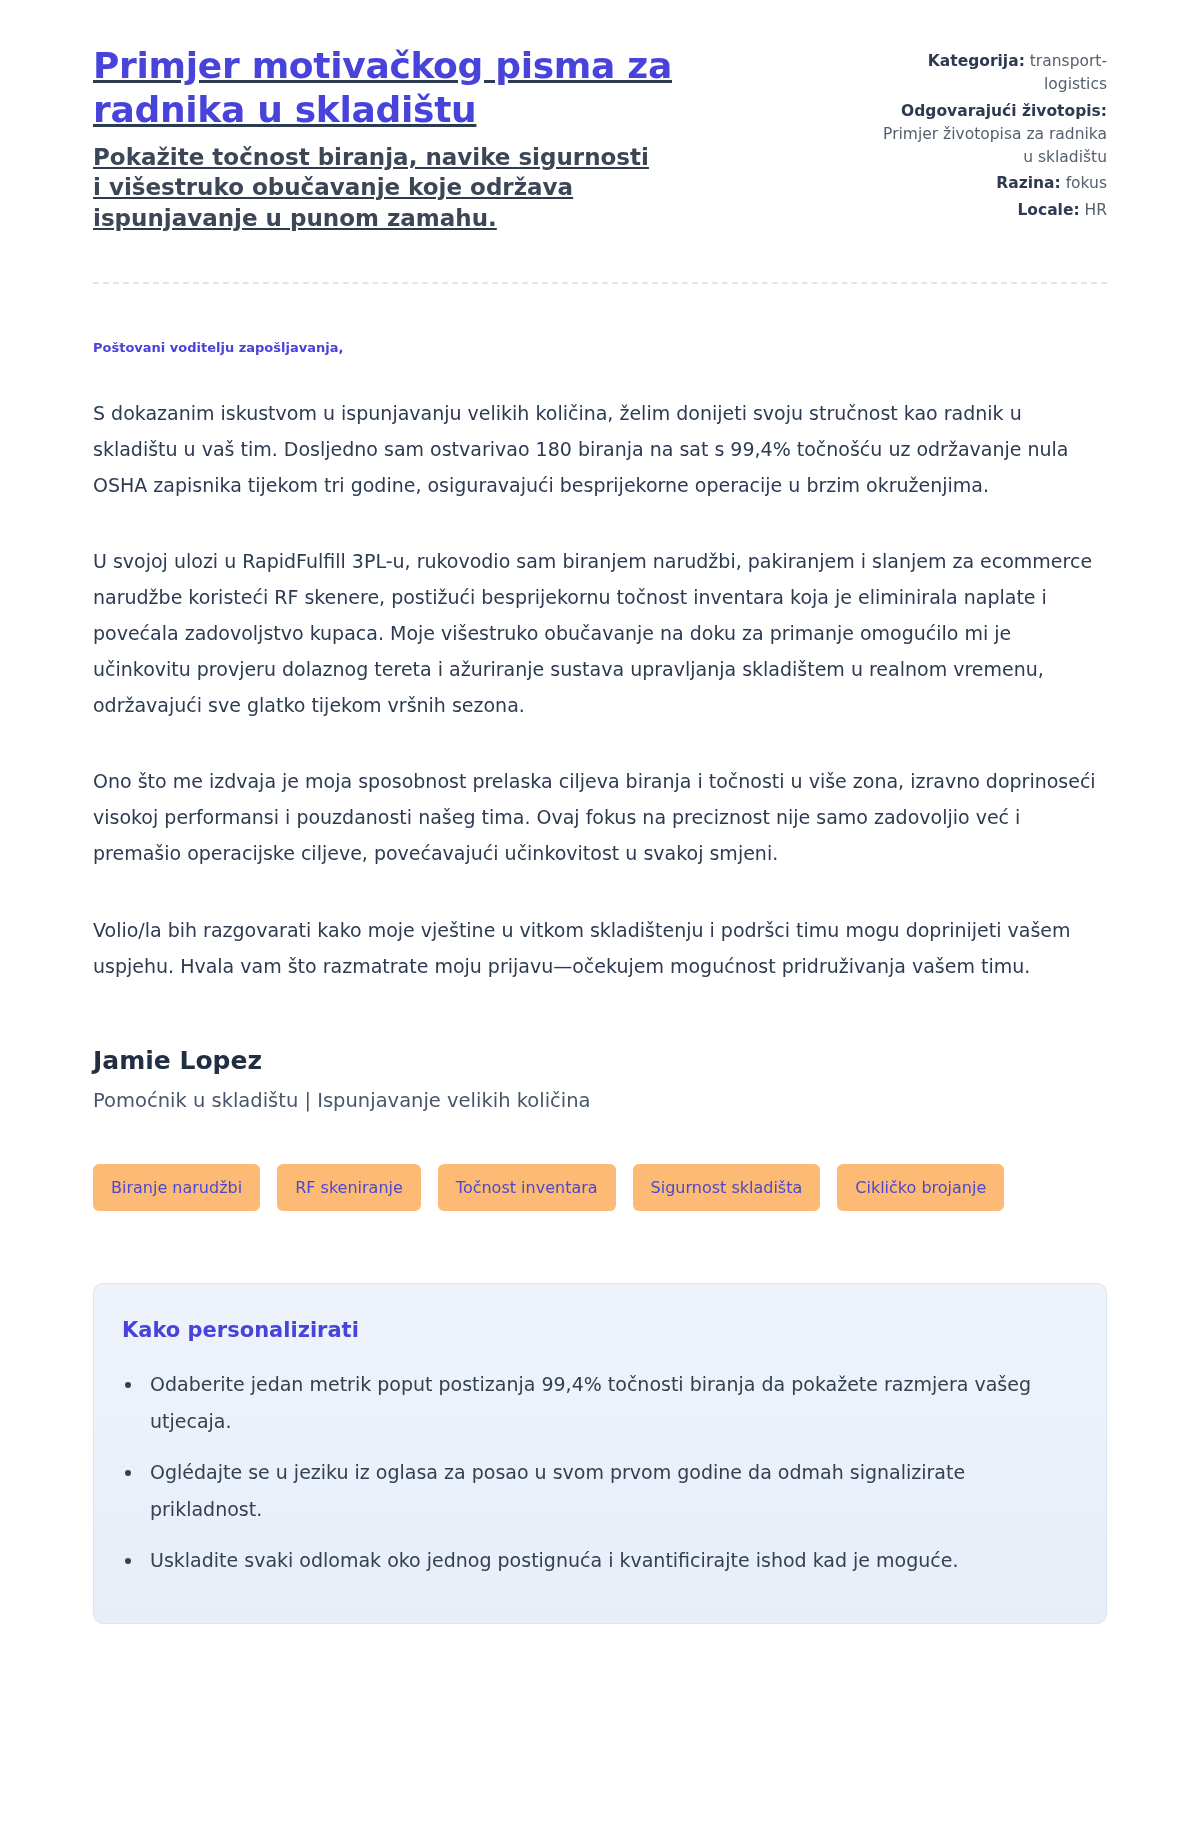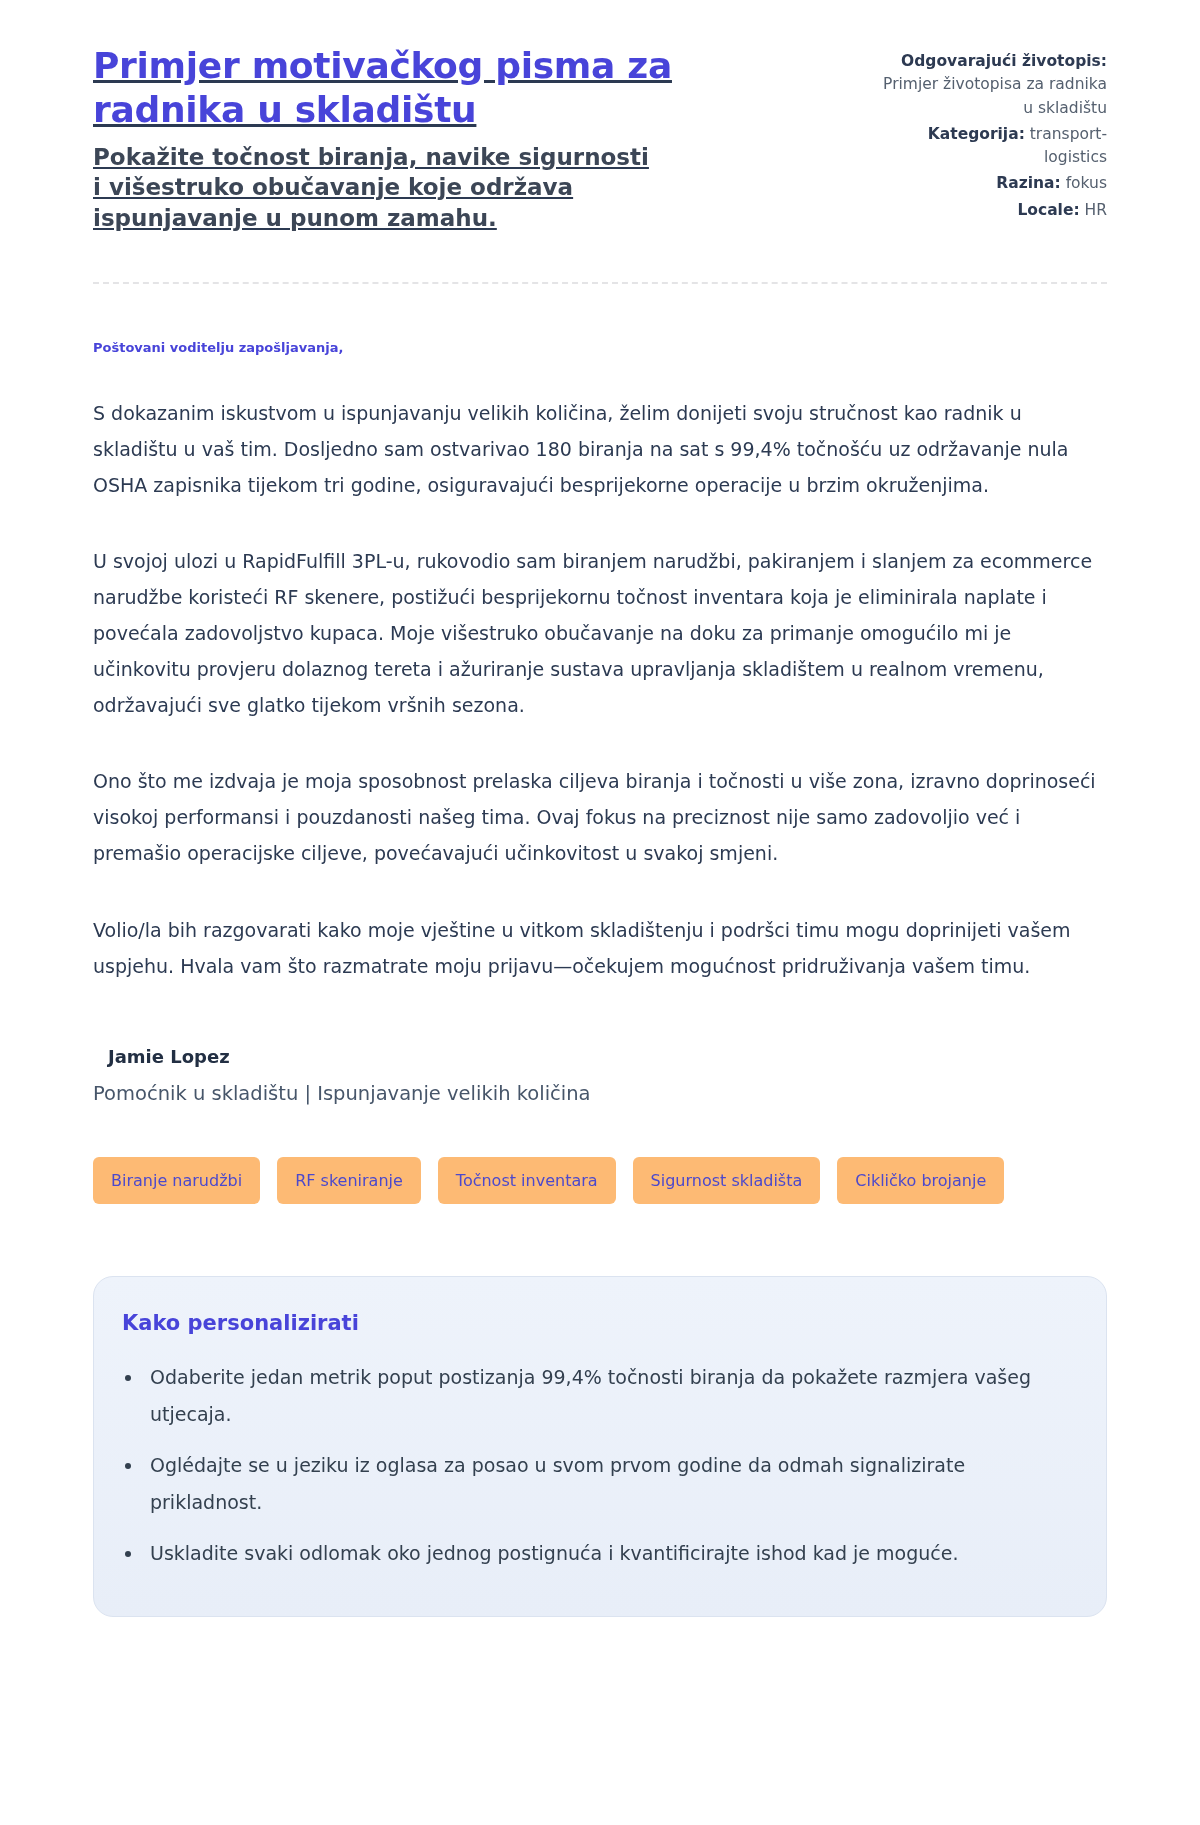--- a/index.html
+++ b/index.html
@@ -69,22 +69,22 @@
     color: #4844d9;
   }
   .para {
     margin: 0 0 40px 0;
     font-size: 19px;
     line-height: 1.9;
     color: #2c3a52;
   }
   .signature { margin-top: 62px; }
   .sig-name {
-    margin: 15px;
-    font-size: 18px;
+    margin: 0;
+    font-size: 25px;
     font-weight: 700;
     color: #222f43;
   }
   .sig-role {
     margin: 14px 0 0 0;
     font-size: 19.5px;
     color: #47566a;
   }
 
   
@@ -103,21 +103,21 @@
     padding: 14px 18px;
     border-radius: 6px;
     white-space: nowrap;
   }
 
   
   .tips {
     margin-top: 72px;
     background: linear-gradient(180deg, #eef3fb 0%, #e8eef8 100%);
     border: 1px solid #dbe3f0;
-    border-radius: 20px;
+    border-radius: 10px;
     padding: 34px 44px 44px 28px;
   }
   .tips-title {
     margin: 0 0 24px 0;
     font-size: 21px;
     font-weight: 700;
     color: #4844d9;
   }
   .tips-list {
     margin: 0;
@@ -138,26 +138,26 @@
 
 <div class="page">
 
   <header class="header">
     <div class="header-left">
       <h1 class="page-title">Primjer motivačkog pisma za radnika u skladištu</h1>
       <p class="page-subtitle">Pokažite točnost biranja, navike sigurnosti i višestruko obučavanje koje održava ispunjavanje u punom zamahu.</p>
     </div>
     <aside class="meta">
       <div class="meta-row">
+        <span class="lbl">Kategorija:</span>
+        <span class="val">transport-logistics</span>
+      </div>
+      <div class="meta-row">
         <span class="lbl">Odgovarajući životopis:</span>
         <span class="val">Primjer životopisa za radnika u skladištu</span>
-      </div>
-      <div class="meta-row">
-        <span class="lbl">Kategorija:</span>
-        <span class="val">transport-logistics</span>
       </div>
       <div class="meta-row">
         <span class="lbl">Razina:</span>
         <span class="val">fokus</span>
       </div>
       <div class="meta-row">
         <span class="lbl">Locale:</span>
         <span class="val">HR</span>
       </div>
     </aside>

